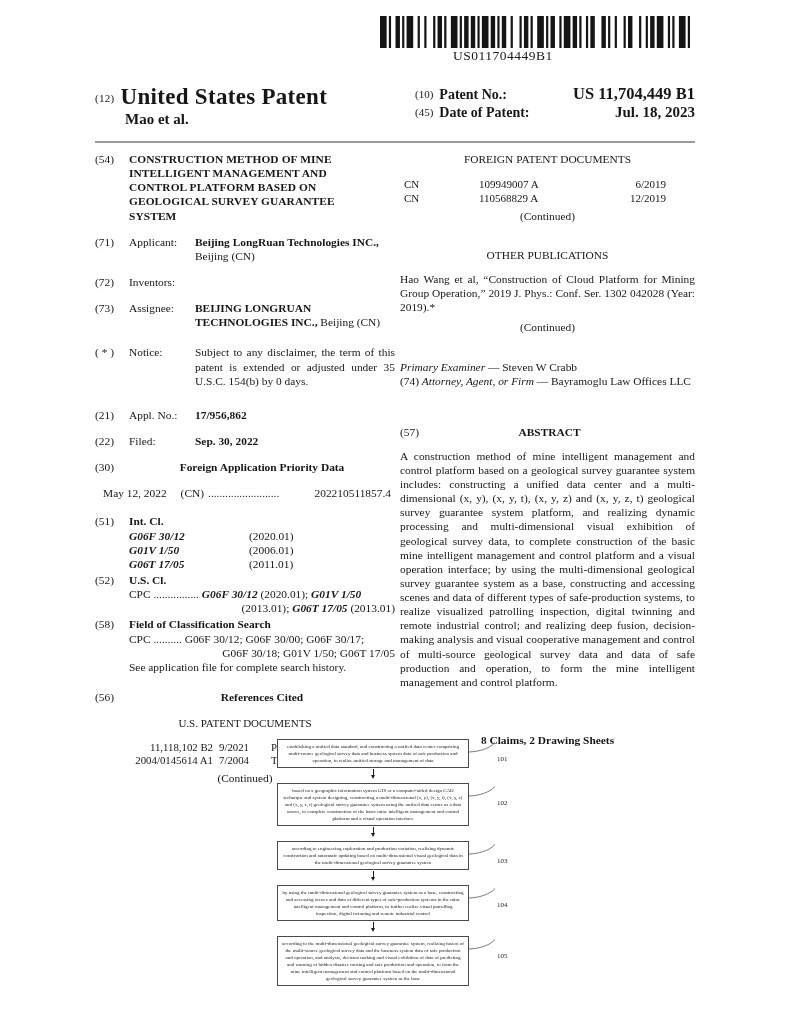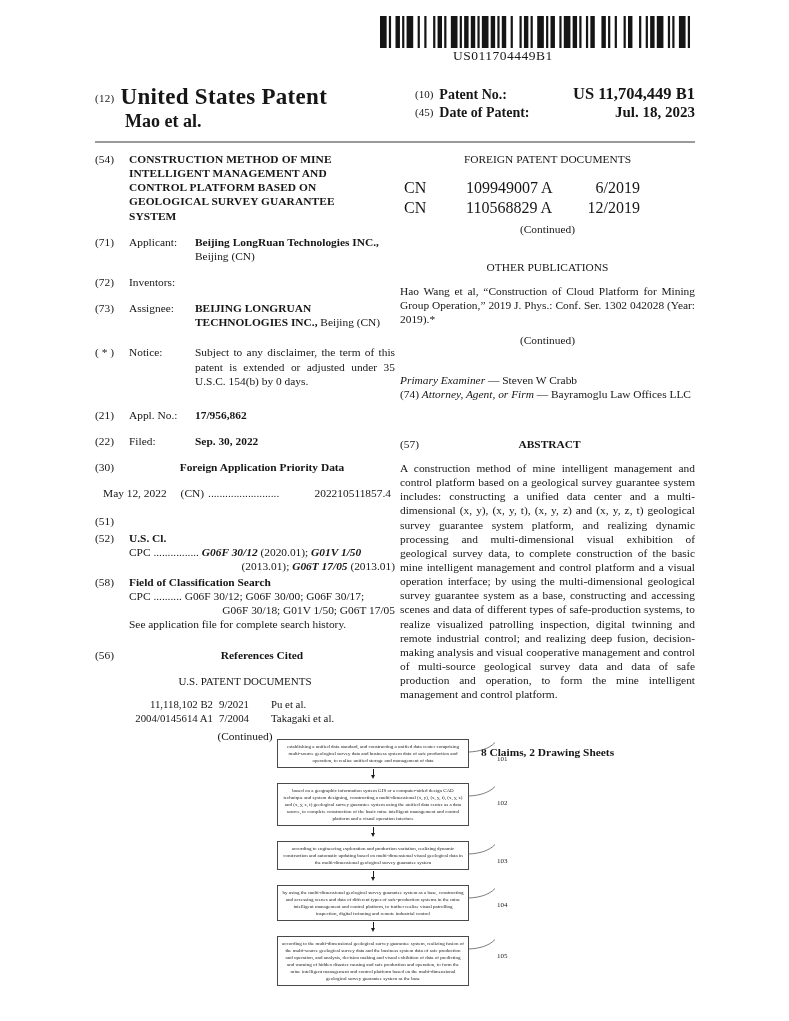--- a/index.html
+++ b/index.html
@@ -12,21 +12,21 @@
 
   
   .barcode-wrap{position:absolute;left:380px;top:16px;width:246px;text-align:center;}
   .barcode-svg{display:block;width:310px;height:32px;}
   .barcode-text{font-size:13.5px;letter-spacing:.5px;margin-top:0;}
 
   
   .header{position:absolute;left:95px;top:84px;width:600px;display:flex;justify-content:space-between;}
   .h-line1{font-size:23px;font-weight:bold;letter-spacing:.3px;}
   .h-num{font-size:11px;font-weight:normal;vertical-align:2px;margin-right:6px;}
-  .h-line2{font-size:18px;font-weight:bold;margin-left:30px;margin-top:1px;}
+  .h-line2{font-size:15px;font-weight:bold;margin-left:30px;margin-top:1px;}
   .h-right{width:280px;font-weight:bold;}
   .h-row{display:flex;justify-content:space-between;align-items:baseline;}
   .h-row .lbl{font-size:14px;}
   .h-row .lbl .h-num{vertical-align:1px;}
   .h-val1{font-size:16.5px;}
   .h-val2{font-size:15px;}
   .header-rule{position:absolute;left:95px;top:141px;width:600px;border:none;border-top:2px solid #9a9a9a;margin:0;}
 
   
   .col{position:absolute;top:152px;font-size:11.4px;line-height:1.24;}
@@ -49,21 +49,21 @@
 
   .intcl-row{display:grid;grid-template-columns:120px 1fr;}
   .fos-line1{white-space:nowrap;}
 
   .refs-head{text-align:center;font-weight:bold;}
   .us-docs{text-align:center;margin:13px 0 10px 0;font-size:11px;}
   .ref-row{display:grid;grid-template-columns:112px 46px 1fr;font-size:10.8px;column-gap:6px;padding-left:6px;}
   .ref-row .no{text-align:right;}
   .continued{text-align:center;margin-top:4px;}
 
-  .f-row{display:grid;grid-template-columns:58px 110px 60px;font-size:16px;padding-left:4px;column-gap:4px;}
+  .f-row{display:grid;grid-template-columns:58px 110px 60px;font-size:11px;padding-left:4px;column-gap:17px;}
   .f-row .fd{text-align:right;}
   .opub{text-align:justify;margin-top:2px;}
   .exam-block{margin-top:26px;}
   .abstract-head{display:grid;grid-template-columns:34px 1fr;margin-top:36px;}
   .abstract-head .t{text-align:center;font-weight:bold;padding-right:30px;}
   .abstract-text{margin-top:10px;text-align:justify;}
   .claims-line{text-align:center;font-weight:bold;margin-top:44px;}
 
   
   .flowchart{position:absolute;left:277px;top:739px;width:192px;}
@@ -209,20 +209,35 @@
     </div>
     <div class="prio-line">
       <span>May 12, 2022</span>
       <span style="margin-left:14px;">(CN)</span>
       <span class="dots">.........................</span>
       <span>202210511857.4</span>
     </div>
 
     <div class="item" style="margin-top:14px;margin-bottom:2px;">
       <span class="num">(51)</span>
+      <span>
+        <span class="b">Int. Cl.</span>
+        <span class="intcl-row">
+            <span class="bi">G06F 30/12</span>
+            <span>(2020.01)</span>
+          </span>
+        <span class="intcl-row">
+            <span class="bi">G01V 1/50</span>
+            <span>(2006.01)</span>
+          </span>
+        <span class="intcl-row">
+            <span class="bi">G06T 17/05</span>
+            <span>(2011.01)</span>
+          </span>
+      </span>
     </div>
 
     <div class="item" style="margin-bottom:2px;">
       <span class="num">(52)</span>
       <span>
         <span class="b" style="display:block;">U.S. Cl.</span>
         <span style="display:block;"><span>CPC ................ </span><span class="bi">G06F 30/12</span><span> (2020.01); </span><span class="bi">G01V 1/50</span></span>
         <span style="display:block;" class="right"><span>(2013.01); </span><span class="bi">G06T 17/05</span><span> (2013.01)</span></span>
       </span>
     </div>

